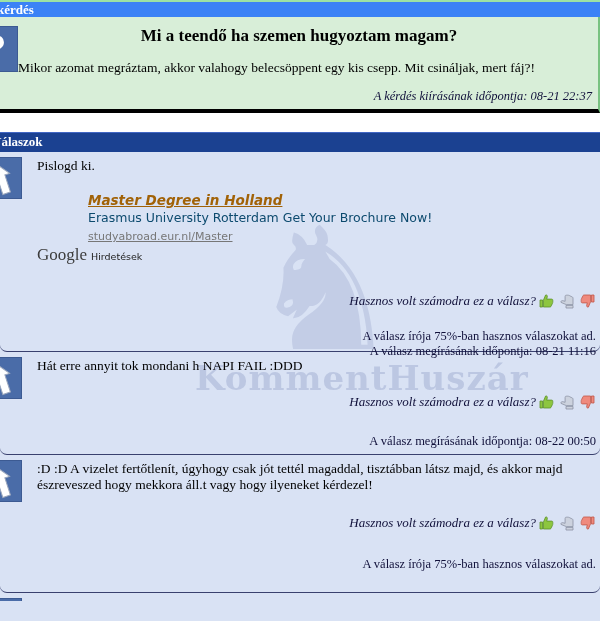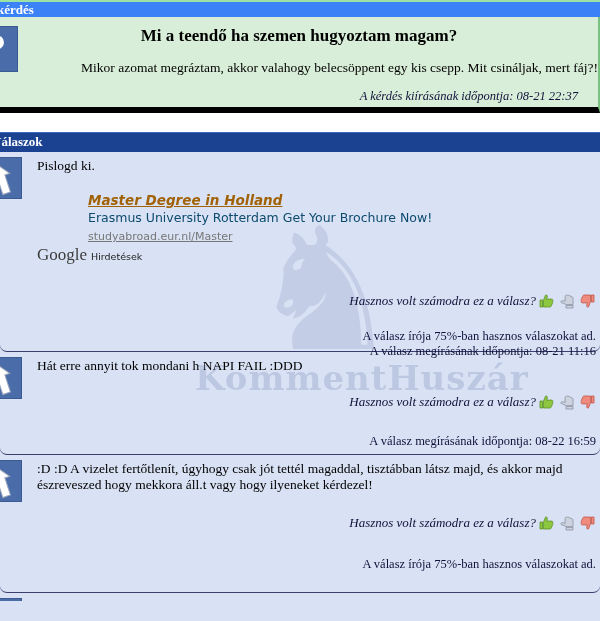--- a/index.html
+++ b/index.html
@@ -12,33 +12,33 @@
   }
   
   .q-header {
     height: 17px; background: #3b82f6; border-top: 2px solid #9ce2a4;
     color: #fff; font-weight: bold; font-size: 13px; line-height: 15px;
     overflow: hidden; white-space: nowrap;
   }
   .q-header span { display: inline-block; margin-left: -3px; }
   .q-box {
     position: relative; background: #d8eed8;
-    border-bottom: 6px solid #000000; border-right: 2px solid #79c281;
+    border-bottom: 4px solid #000000; border-right: 2px solid #79c281;
     height: 96px; padding-top: 9px;
   }
   .q-icon {
     position: absolute; left: -28px; top: 9px; width: 46px; height: 46px;
     background: #4a6ca8; border: 1px solid #3c5a92;
     color: #fff; font-family: "Liberation Sans", sans-serif; font-weight: bold;
     font-size: 36px; text-align: center; line-height: 44px;
   }
   .q-title { text-align: center; font-weight: bold; font-size: 17px; }
-  .q-body  { text-align: right; font-size: 13.5px; margin-top: 14px; padding-left: 18px; }
+  .q-body  { text-align: left; font-size: 13.5px; margin-top: 14px; padding-left: 18px; }
   .q-time  { text-align: right; font-style: italic; font-size: 12.5px;
-             color: #10103a; margin-top: 13px; padding-right: 20px; }
+             color: #10103a; margin-top: 13px; padding-right: 6px; }
   .gap { height: 19px; background: #ffffff; }
   
   .a-header {
     height: 20px; background: #1b4191; border-top: 1px solid #4166c4;
     color: #fff; font-weight: bold; font-size: 13px; line-height: 18px;
     overflow: hidden; white-space: nowrap;
   }
   .a-header span { display: inline-block; margin-left: -8px; }
   .answers { position: relative; height: 449px; overflow: hidden; }
   .watermark { position: absolute; z-index: 0; left: 195px; top: 60px;
@@ -158,21 +158,21 @@
           <g transform="rotate(-90 8 8)">
             <path d="M1 7h2.6v7H1zM4.4 14V7.3L6.6 2c1.1-.4 2 .5 1.7 1.8L7.7 6.1h4.9c1.1 0 1.6 1 1 1.9.5.7.3 1.6-.3 2 .3.9-.1 1.7-.9 1.9.2 1.1-.6 2.1-1.6 2.1z" fill="#ccd2de" stroke="#8a90a2" stroke-width="0.8"></path>
           </g>
         </svg>
       <svg width="18" height="16" viewBox="0 0 16 16">
           <g transform="rotate(180 8 8)">
             <path d="M1 7h2.6v7H1zM4.4 14V7.3L6.6 2c1.1-.4 2 .5 1.7 1.8L7.7 6.1h4.9c1.1 0 1.6 1 1 1.9.5.7.3 1.6-.3 2 .3.9-.1 1.7-.9 1.9.2 1.1-.6 2.1-1.6 2.1z" fill="#ef8a7e" stroke="#c05548" stroke-width="0.8"></path>
           </g>
         </svg>
     </div>
-    <div class="meta mt24">A válasz megírásának időpontja: 08-22 16:59</div>
+    <div class="meta mt24">A válasz megírásának időpontja: 08-22 00:50</div>
   </div>
 
   <div class="answer" style="height:138px">
     <div class="vote-icon">
       <svg width="42" height="42" viewBox="0 0 42 42">
         <g transform="rotate(-18 21 21)">
           <path d="M21 6 L30 18 L25 18 L25 36 L17 36 L17 18 L12 18 Z" fill="#ffffff" stroke="#9aa6bc" stroke-width="1"></path>
         </g>
       </svg>
     </div>

